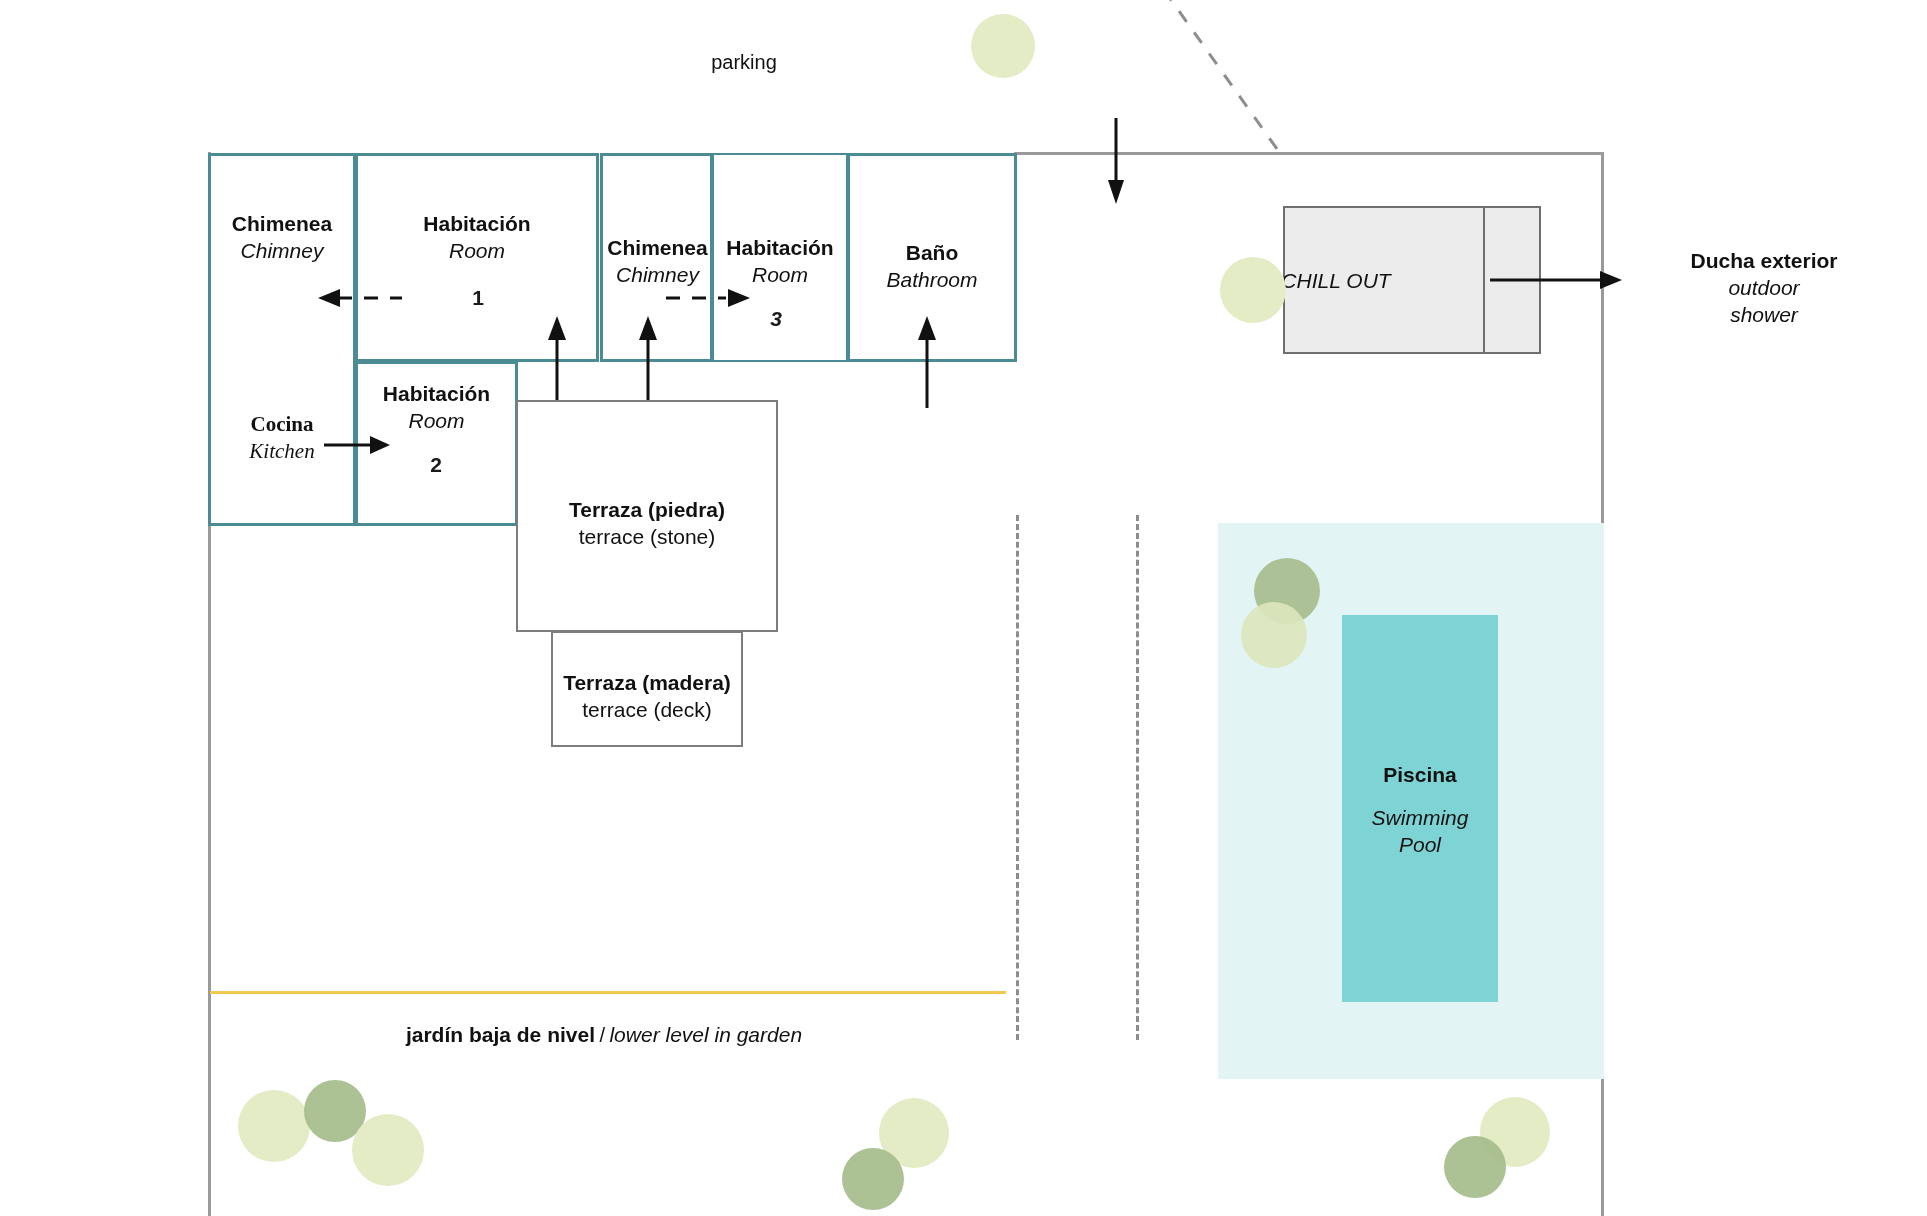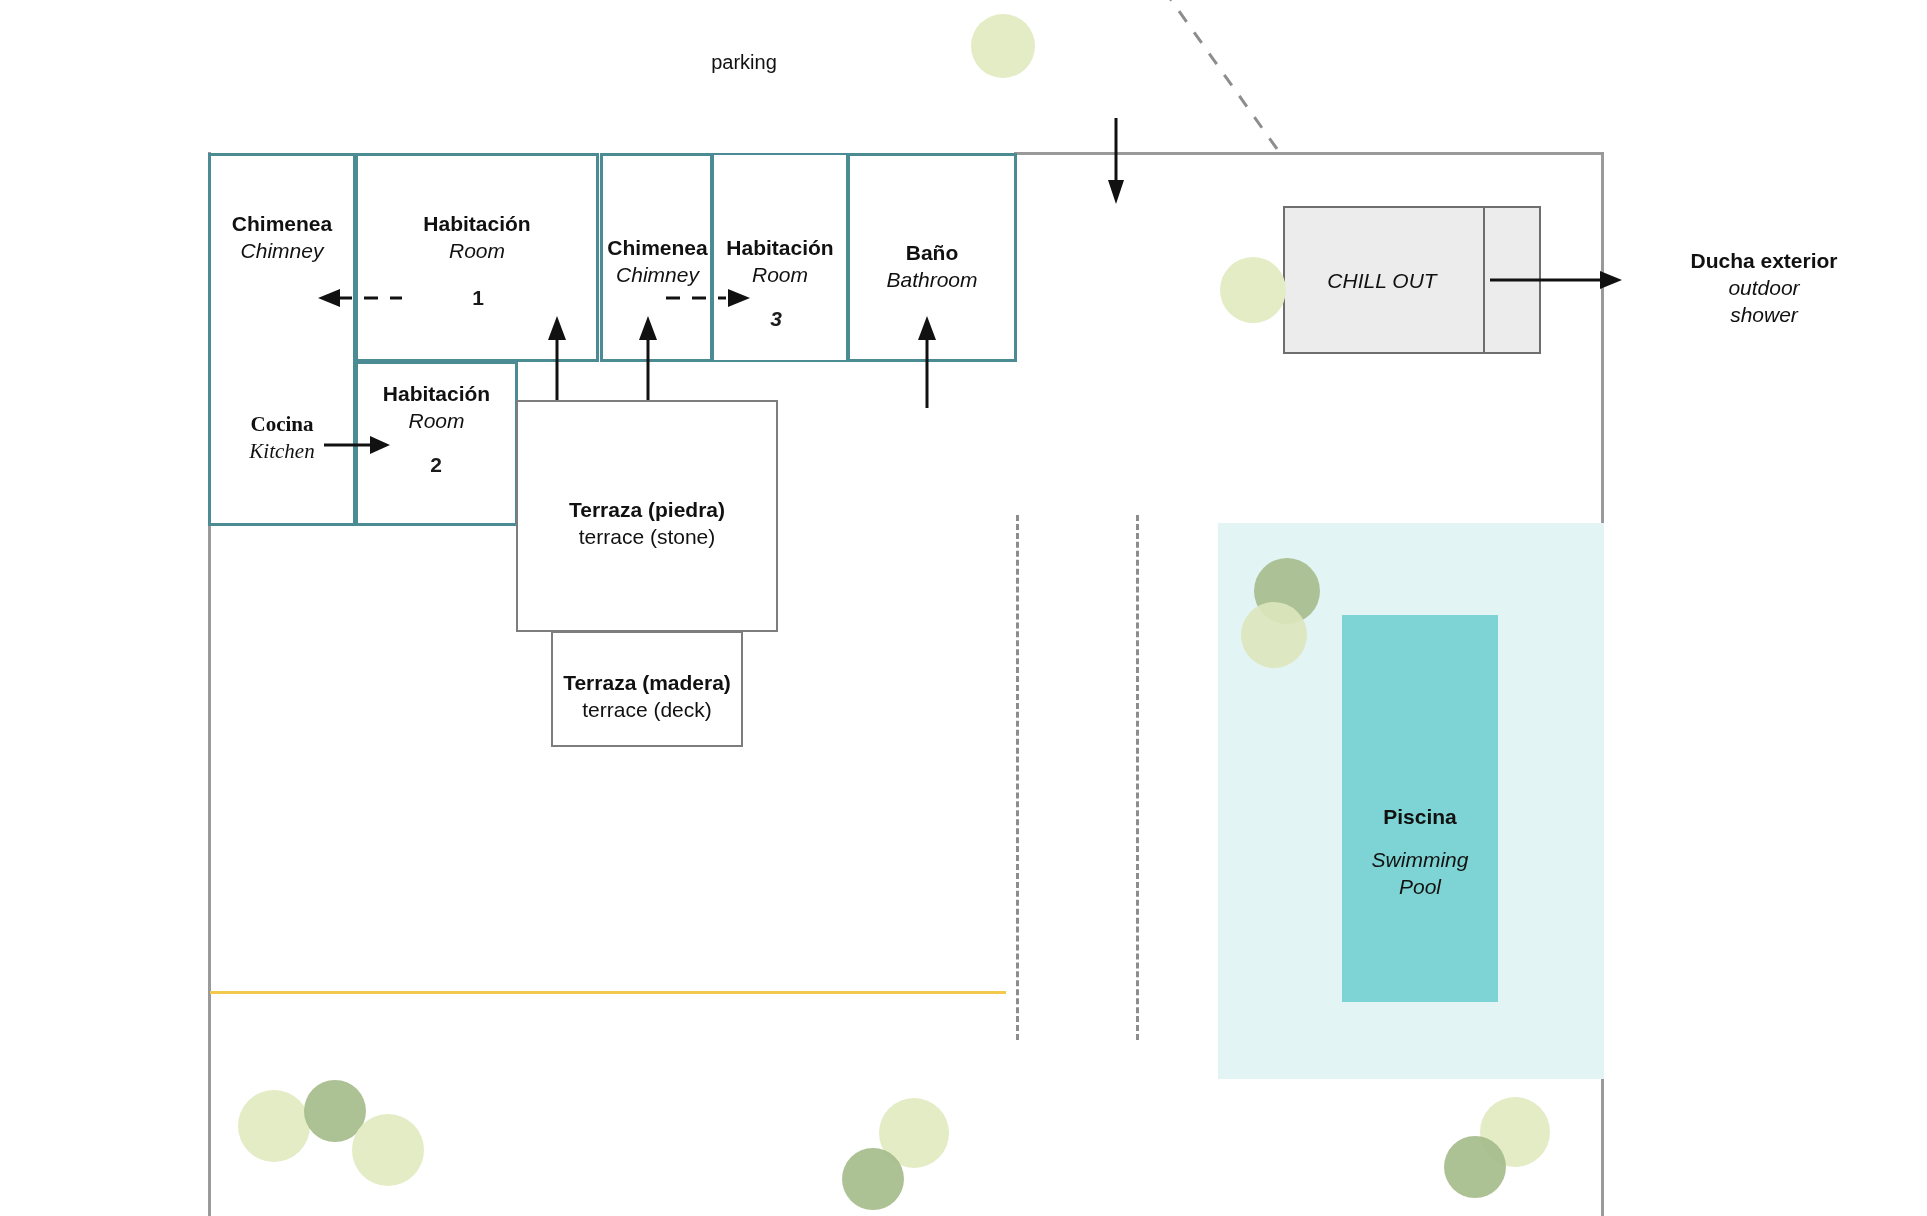--- a/index.html
+++ b/index.html
@@ -183,47 +183,52 @@
   </div>
 
   <div class="terrace" style="left:527px; top:631px; width:192px; height:116px;"></div>
   <div class="lbl" style="left:527px; top:670px; width:192px;">
     <div class="es">Terraza (madera)</div>
     <div class="en" style="font-style:normal;">terrace (deck)</div>
   </div>
 
   <div class="chill" style="left:1259px; top:206px; width:258px; height:148px;"></div>
   <div class="chill" style="left:1459px; top:206px; width:58px; height:148px;"></div>
-  <div class="lbl" style="left:1258px; top:268px; width:200px;">
+  <div class="lbl" style="left:1212px; top:268px; width:200px;">
     <div class="en">CHILL OUT</div>
   </div>
 
   <svg class="arrow-svg" style="left:1466px; top:268px; width:138px; height:24px;" viewBox="0 0 138 24">
     <line x1="0" y1="12" x2="112" y2="12" stroke="#111" stroke-width="3"></line>
     <polygon points="132,12 110,3 110,21" fill="#111"></polygon>
   </svg>
 
   <div class="lbl" style="left:1610px; top:248px; width:260px;">
     <div class="es">Ducha exterior</div>
     <div class="en">outdoor</div>
     <div class="en">shower</div>
   </div>
 
   <div class="pool-area" style="left:1194px; top:523px; width:386px; height:556px;"></div>
   <div class="pool-water" style="left:1318px; top:615px; width:156px; height:387px;"></div>
-  <div class="lbl" style="left:1318px; top:804px; width:156px;">
+  <div class="lbl" style="left:1318px; top:762px; width:156px;">
     <div class="es">Piscina</div>
     <div class="en" style="margin-top:16px;">Swimming</div>
     <div class="en">Pool</div>
   </div>
 
   <div class="vdash" style="left:992px; top:515px; height:525px;"></div>
   <div class="vdash" style="left:1112px; top:515px; height:525px;"></div>
 
   <div class="yellow-line" style="left:186px; top:991px; width:796px;"></div>
+  <div class="lbl" style="left:230px; top:1022px; width:700px;">
+    <span class="es">jardín baja de nivel</span>
+    <span class="plain">/</span>
+    <span class="en">lower level in garden</span>
+  </div>
 
   <div class="tree" style="left:947px; top:14px; width:64px; height:64px; background:#e3ecc4;"></div>
 
   <div class="tree" style="left:1196px; top:257px; width:66px; height:66px; background:#e3ecc4;"></div>
 
   <div class="tree" style="left:1230px; top:558px; width:66px; height:66px; background:#a7bd8d; opacity:0.92;"></div>
   <div class="tree" style="left:1217px; top:602px; width:66px; height:66px; background:#dce6bd; opacity:0.92;"></div>
 
   <div class="tree" style="left:214px; top:1090px; width:72px; height:72px; background:#e3ecc4;"></div>
   <div class="tree" style="left:280px; top:1080px; width:62px; height:62px; background:#a7bd8d; opacity:0.94;"></div>

